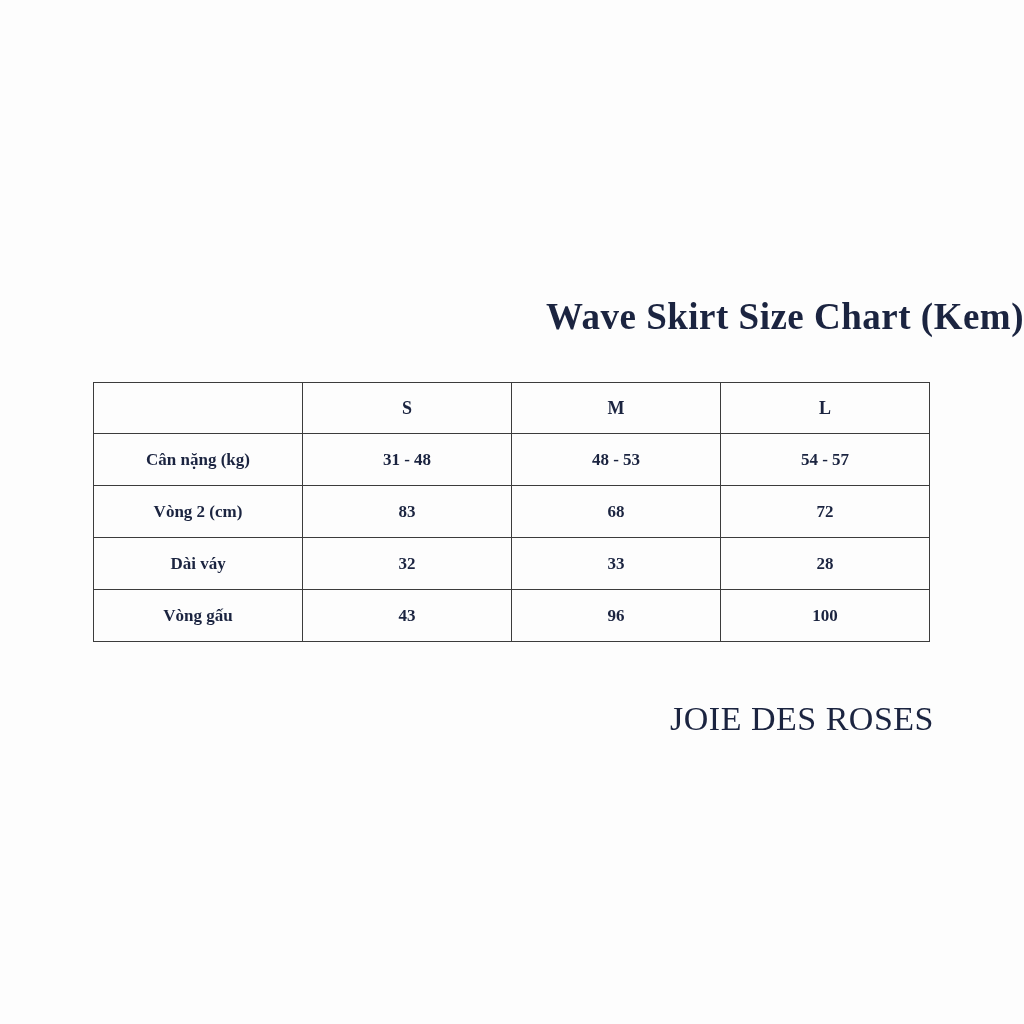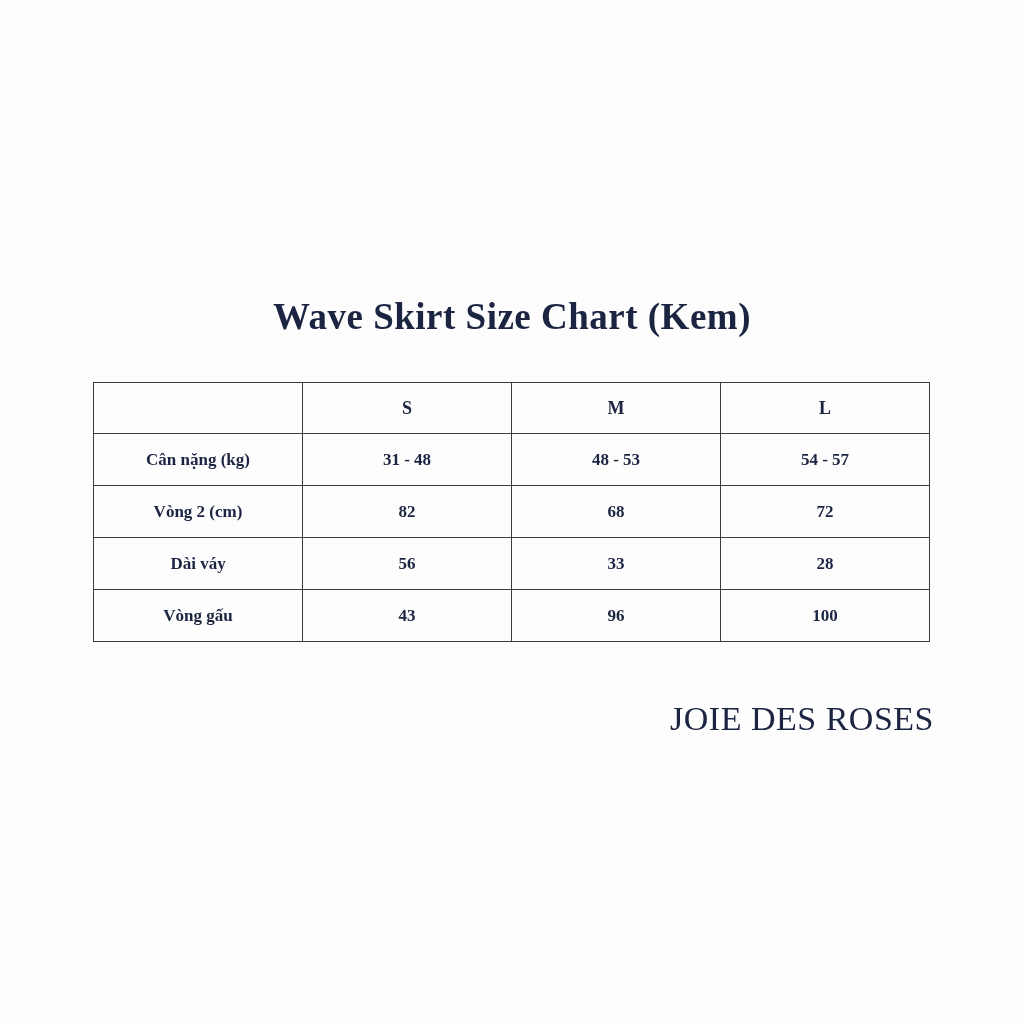--- a/index.html
+++ b/index.html
@@ -19,21 +19,21 @@
     position: relative;
     width: 1024px;
     height: 1024px;
     background: var(--bg);
   }
   .title {
     position: absolute;
     top: 295px;
     left: 0;
     width: 1024px;
-    text-align: center;
+    text-align: right;
     font-size: 37px;
     font-weight: bold;
     color: var(--navy);
     letter-spacing: 0.5px;
   }
   table.size-table {
     position: absolute;
     left: 93px;
     top: 382px;
     width: 837px;
@@ -84,27 +84,27 @@
     </thead>
     <tbody>
       <tr>
         <td>Cân nặng (kg)</td>
         <td>31 - 48</td>
         <td>48 - 53</td>
         <td>54 - 57</td>
       </tr>
       <tr>
         <td>Vòng 2 (cm)</td>
-        <td>82</td>
+        <td>83</td>
         <td>68</td>
         <td>72</td>
       </tr>
       <tr>
         <td>Dài váy</td>
-        <td>56</td>
+        <td>32</td>
         <td>33</td>
         <td>28</td>
       </tr>
       <tr>
         <td>Vòng gấu</td>
         <td>43</td>
         <td>96</td>
         <td>100</td>
       </tr>
     </tbody>

